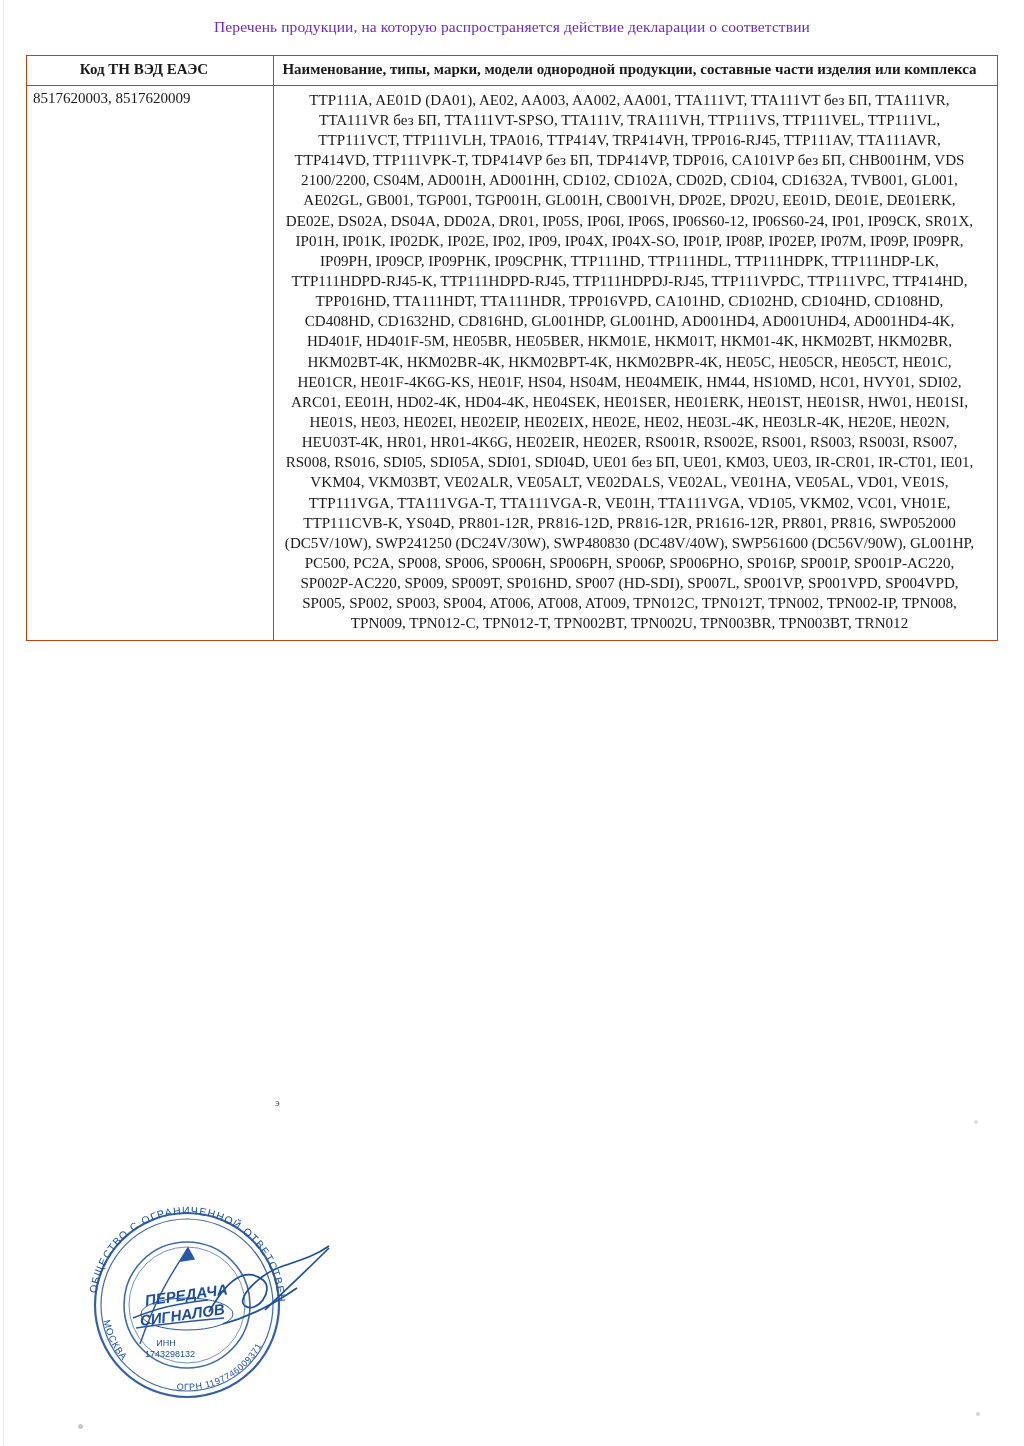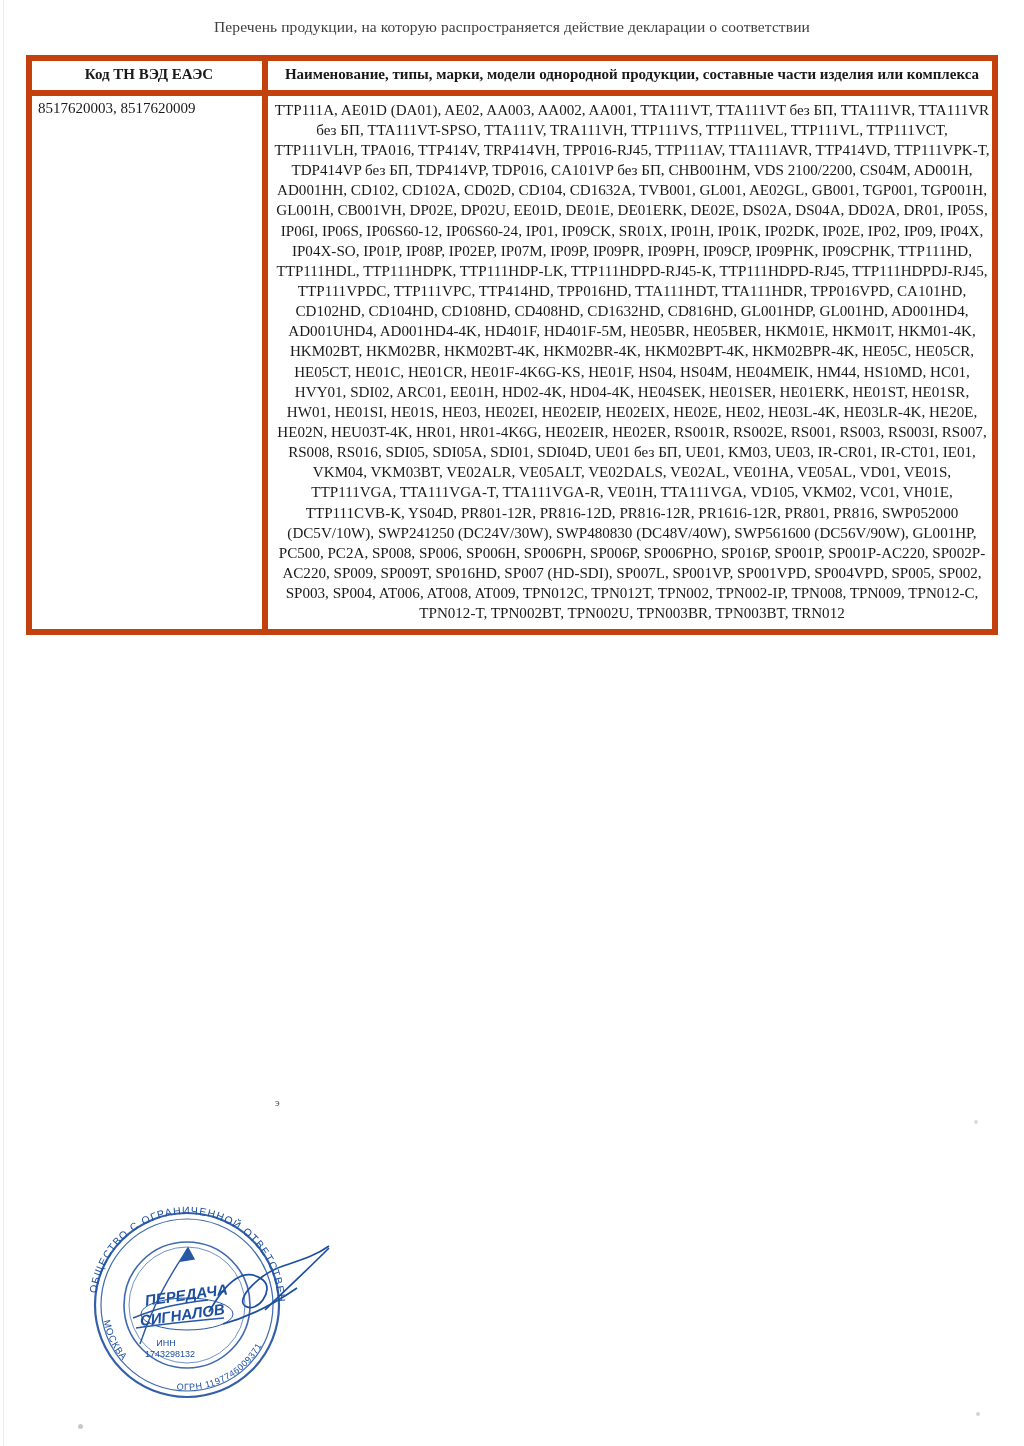--- a/index.html
+++ b/index.html
@@ -22,35 +22,35 @@
     box-sizing: border-box;
   }
   .doc-title {
     position: absolute;
     top: 18px;
     left: 0;
     width: 1024px;
     text-align: center;
     font-size: 15.5px;
     letter-spacing: 0.1px;
-    color: #404040;
+    color: #6d28d9;
   }
   table.product-table {
     position: absolute;
     top: 55px;
     left: 26px;
     width: 972px;
     border-collapse: collapse;
     table-layout: fixed;
   }
   table.product-table td,
   table.product-table th {
-    border: 6px solid #c2410c;
+    border: 1px solid #c2410c;
     vertical-align: top;
-    padding: 4px 2px 6px 6px;
+    padding: 4px 18px 6px 6px;
   }
   th.col-code, td.col-code {
     width: 222px;
   }
   th.col-code, th.col-name {
     text-align: center;
     font-weight: bold;
     font-size: 15px;
     line-height: 1.25;
     padding-top: 6px;

